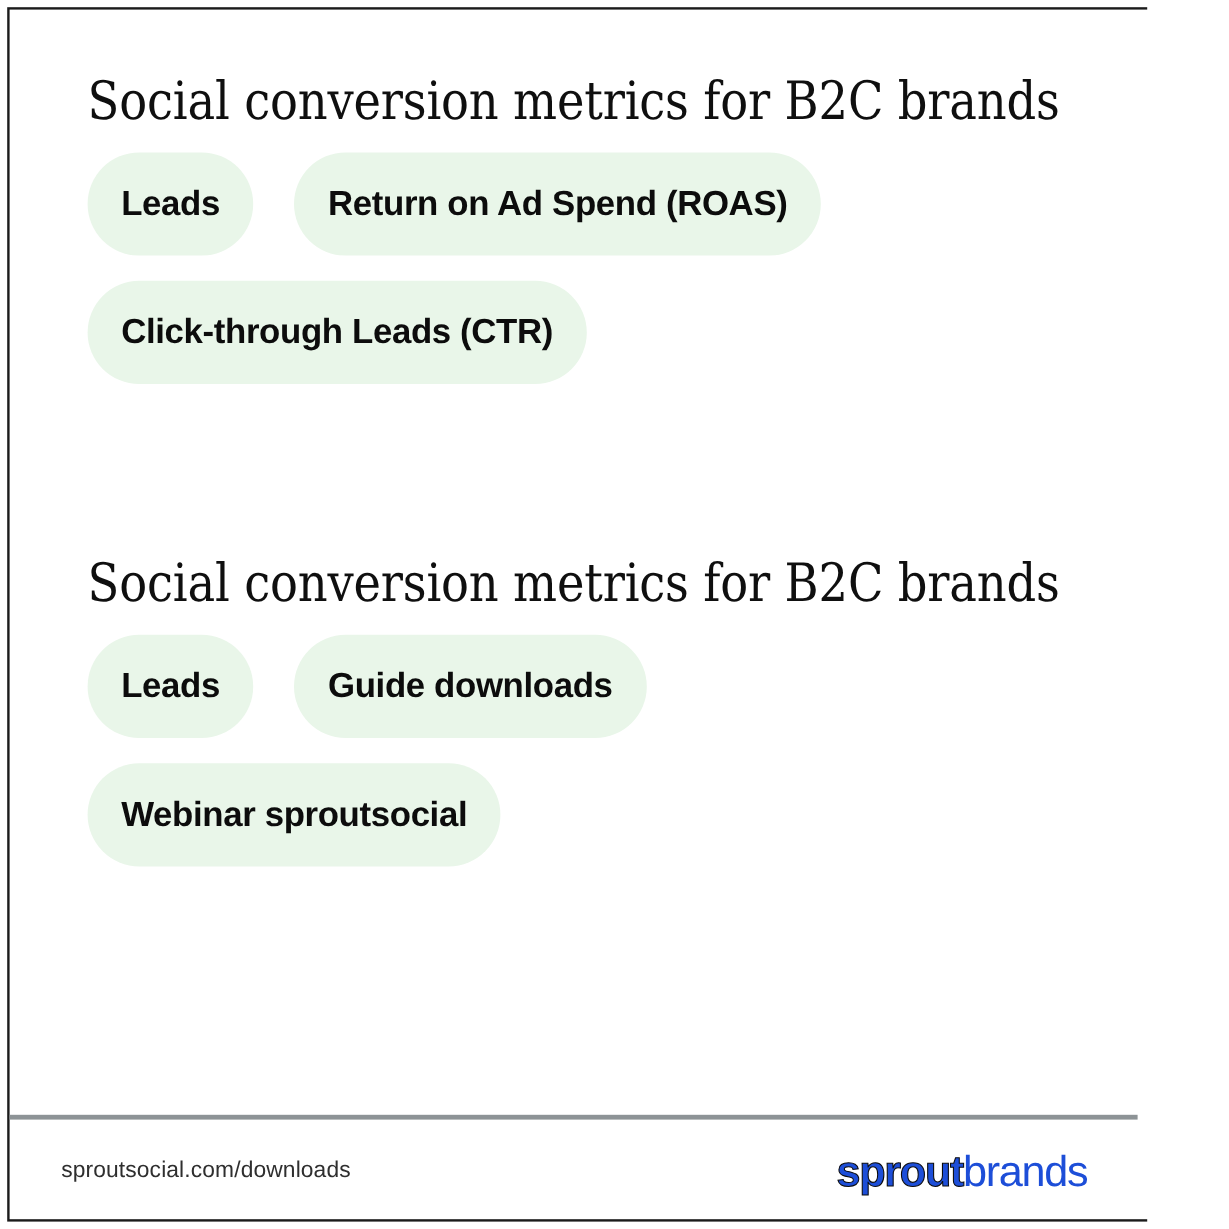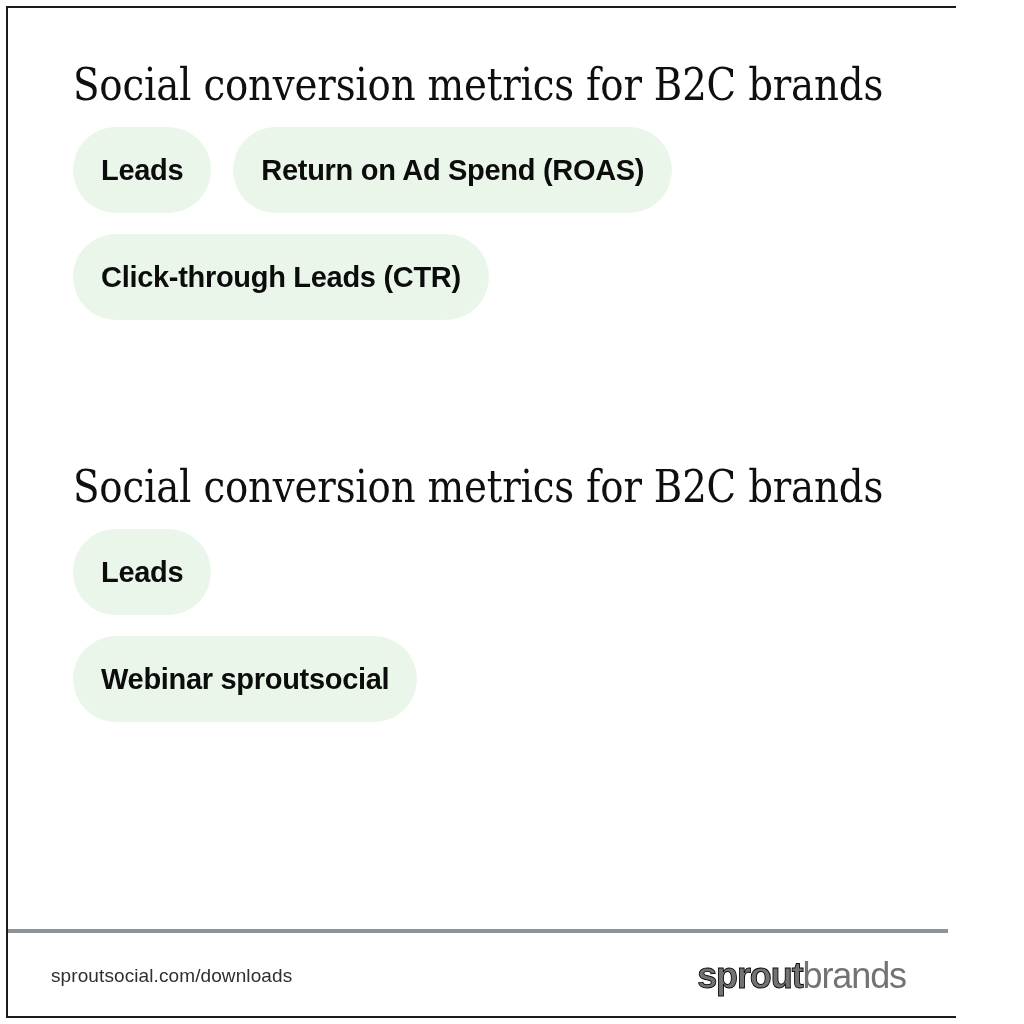--- a/index.html
+++ b/index.html
@@ -66,21 +66,21 @@
     white-space: nowrap;
   }
 
   .pill-rows {
     margin-top: 13px;
   }
 
   .pill-row {
     display: flex;
     align-items: center;
-    gap: 22px;
+    gap: 34px;
     margin-bottom: 21px;
   }
 
   .pill-row:last-child {
     margin-bottom: 0;
   }
 
   .pill {
     display: inline-flex;
     align-items: center;
@@ -128,21 +128,21 @@
     font-weight: 400;
     letter-spacing: 0.1px;
     color: #2f2f2f;
   }
 
   .logo {
     font-family: "Liberation Sans", sans-serif;
     font-size: 36px;
     line-height: 1;
     letter-spacing: -1.1px;
-    color: #737373;
+    color: #1d4ed8;
     white-space: nowrap;
     display: inline-flex;
     align-items: baseline;
   }
 
   .logo-sprout {
     font-weight: 700;
     -webkit-text-stroke: 0.9px #0a0a0a;
   }
 
@@ -172,20 +172,21 @@
         </div>
       </div>
     </div>
 
     <div class="section section-2">
       <h2 class="heading">Social conversion metrics for B2C brands</h2>
 
       <div class="pill-rows">
         <div class="pill-row">
           <span class="pill">Leads</span>
+          <span class="pill">Guide downloads</span>
         </div>
         <div class="pill-row">
           <span class="pill">Webinar sproutsocial</span>
         </div>
       </div>
     </div>
 
   </div>
 
   <div class="footer-divider"></div>

